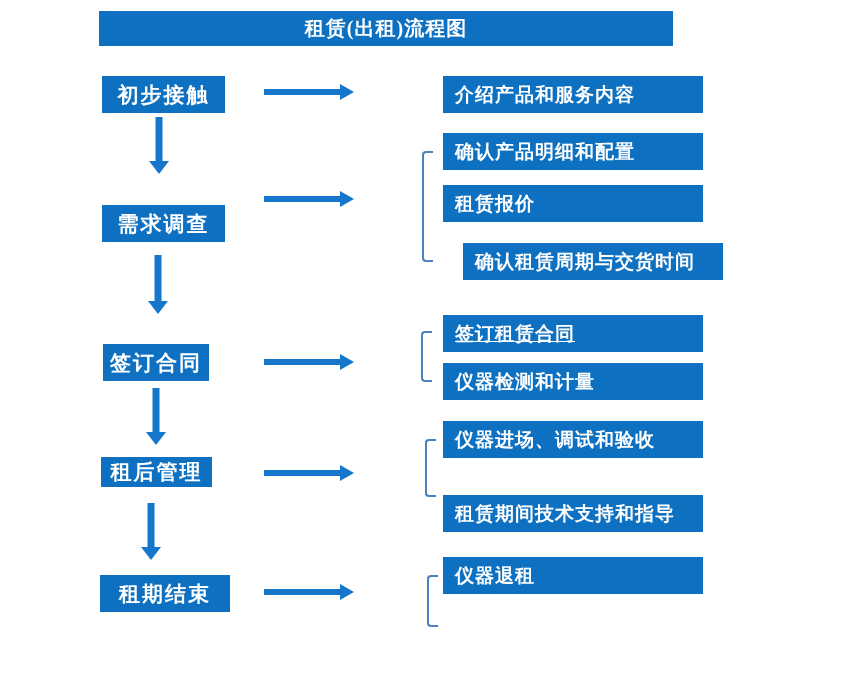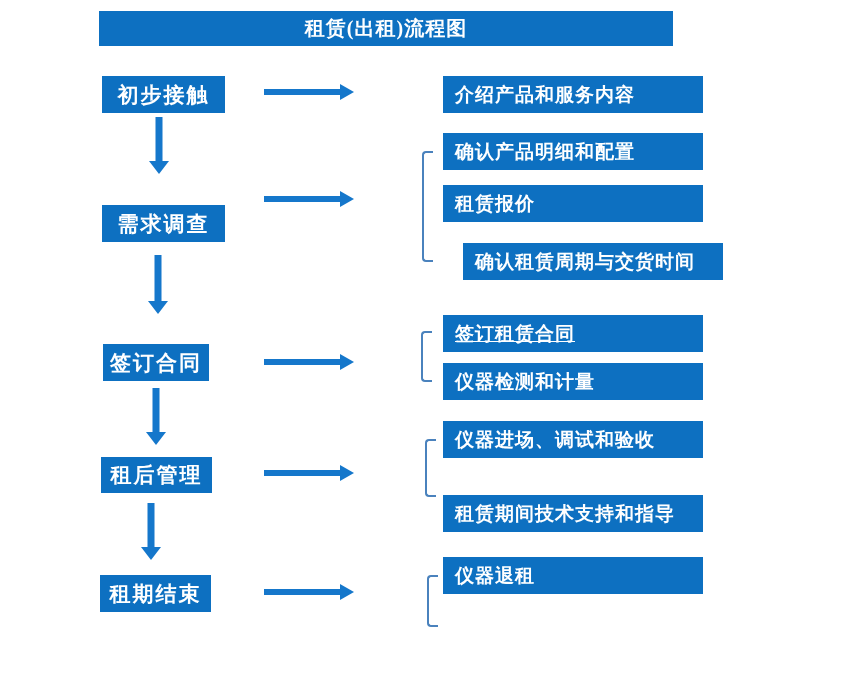--- a/index.html
+++ b/index.html
@@ -46,22 +46,22 @@
 </head>
 <body>
 
 <div id="canvas">
 
   <div class="title-bar">租赁(出租)流程图</div>
 
   <div class="stage-box" style="left:102px; top:76px;  width:123px; height:37px;">初步接触</div>
   <div class="stage-box" style="left:102px; top:185px; width:123px; height:37px;margin-top:20px;">需求调查</div>
   <div class="stage-box" style="left:103px; top:344px; width:106px; height:37px;">签订合同</div>
-  <div class="stage-box" style="left:101px; top:457px; width:111px; height:36px;">租后管理</div>
-  <div class="stage-box" style="left:100px; top:575px; width:111px; height:37px;">租期结束</div>
+  <div class="stage-box" style="left:101px; top:457px; width:111px; height:30px;">租后管理</div>
+  <div class="stage-box" style="left:100px; top:575px; width:130px; height:37px;">租期结束</div>
 
   <div class="varrow" style="left:149px; top:117px; height:57px;">
       <div class="shaft"></div>
       <div class="head"></div>
     </div>
   <div class="varrow" style="left:148px; top:255px; height:59px;">
       <div class="shaft"></div>
       <div class="head"></div>
     </div>
   <div class="varrow" style="left:146px; top:388px; height:57px;">

